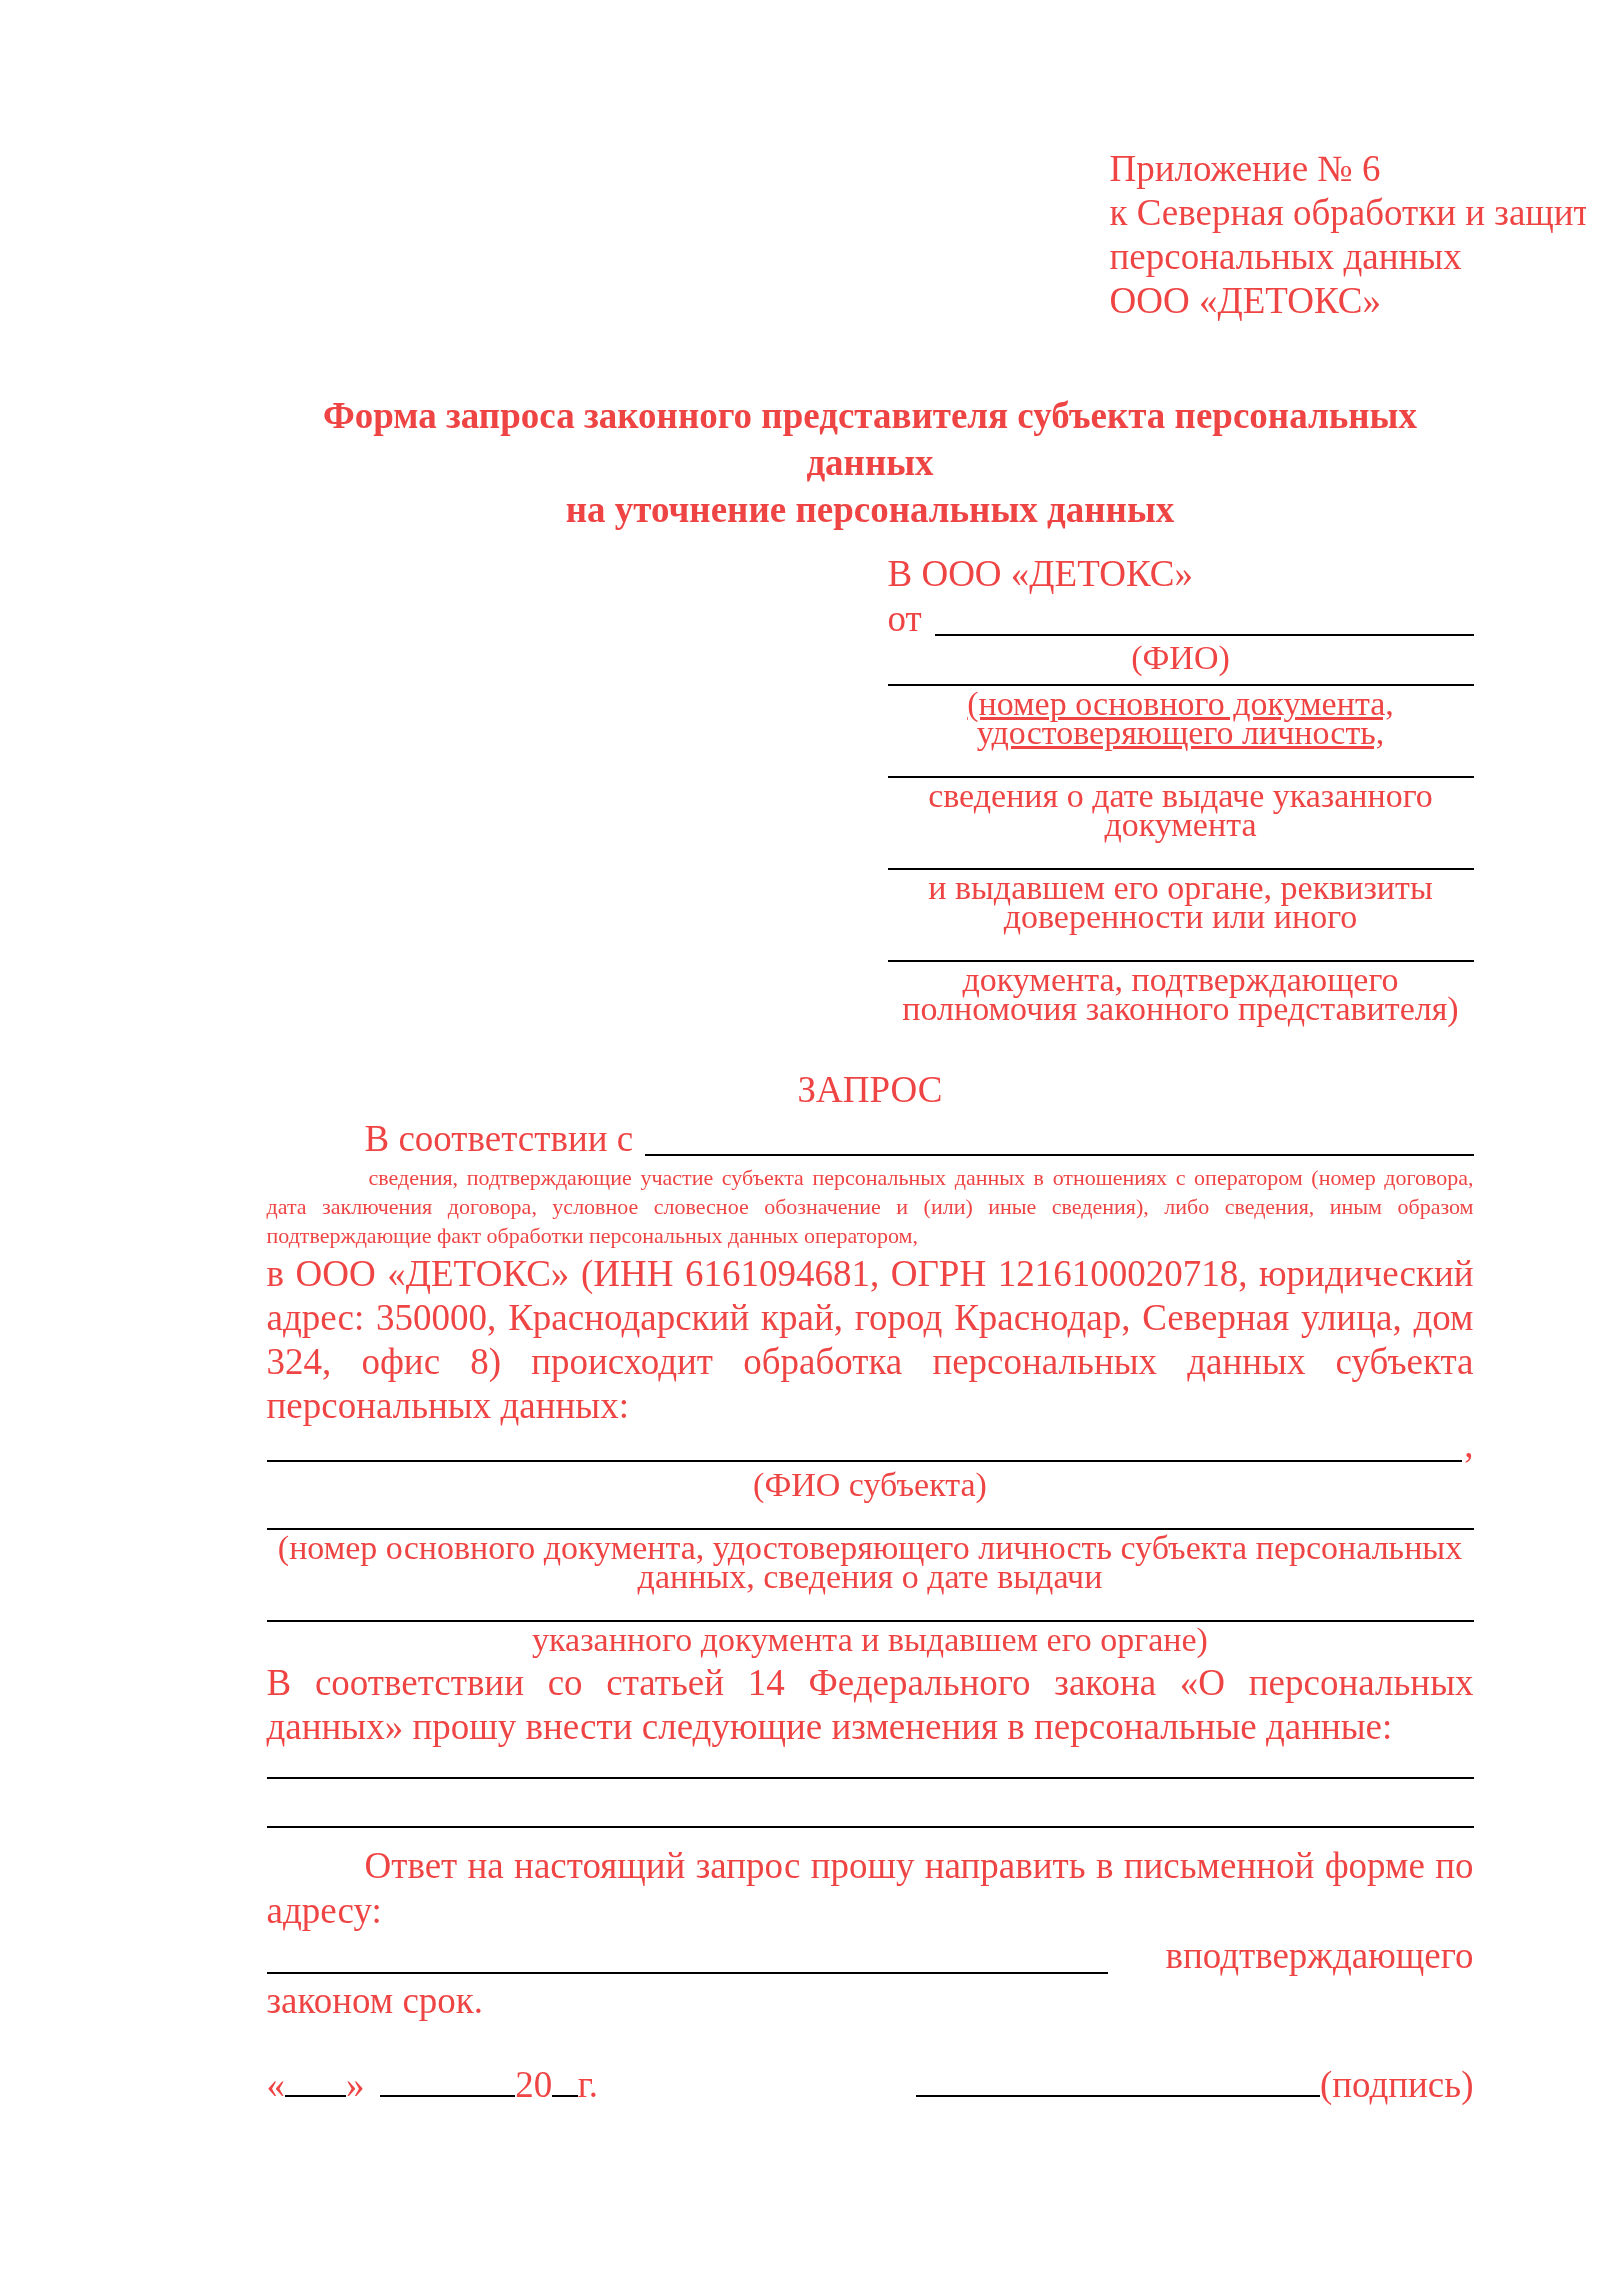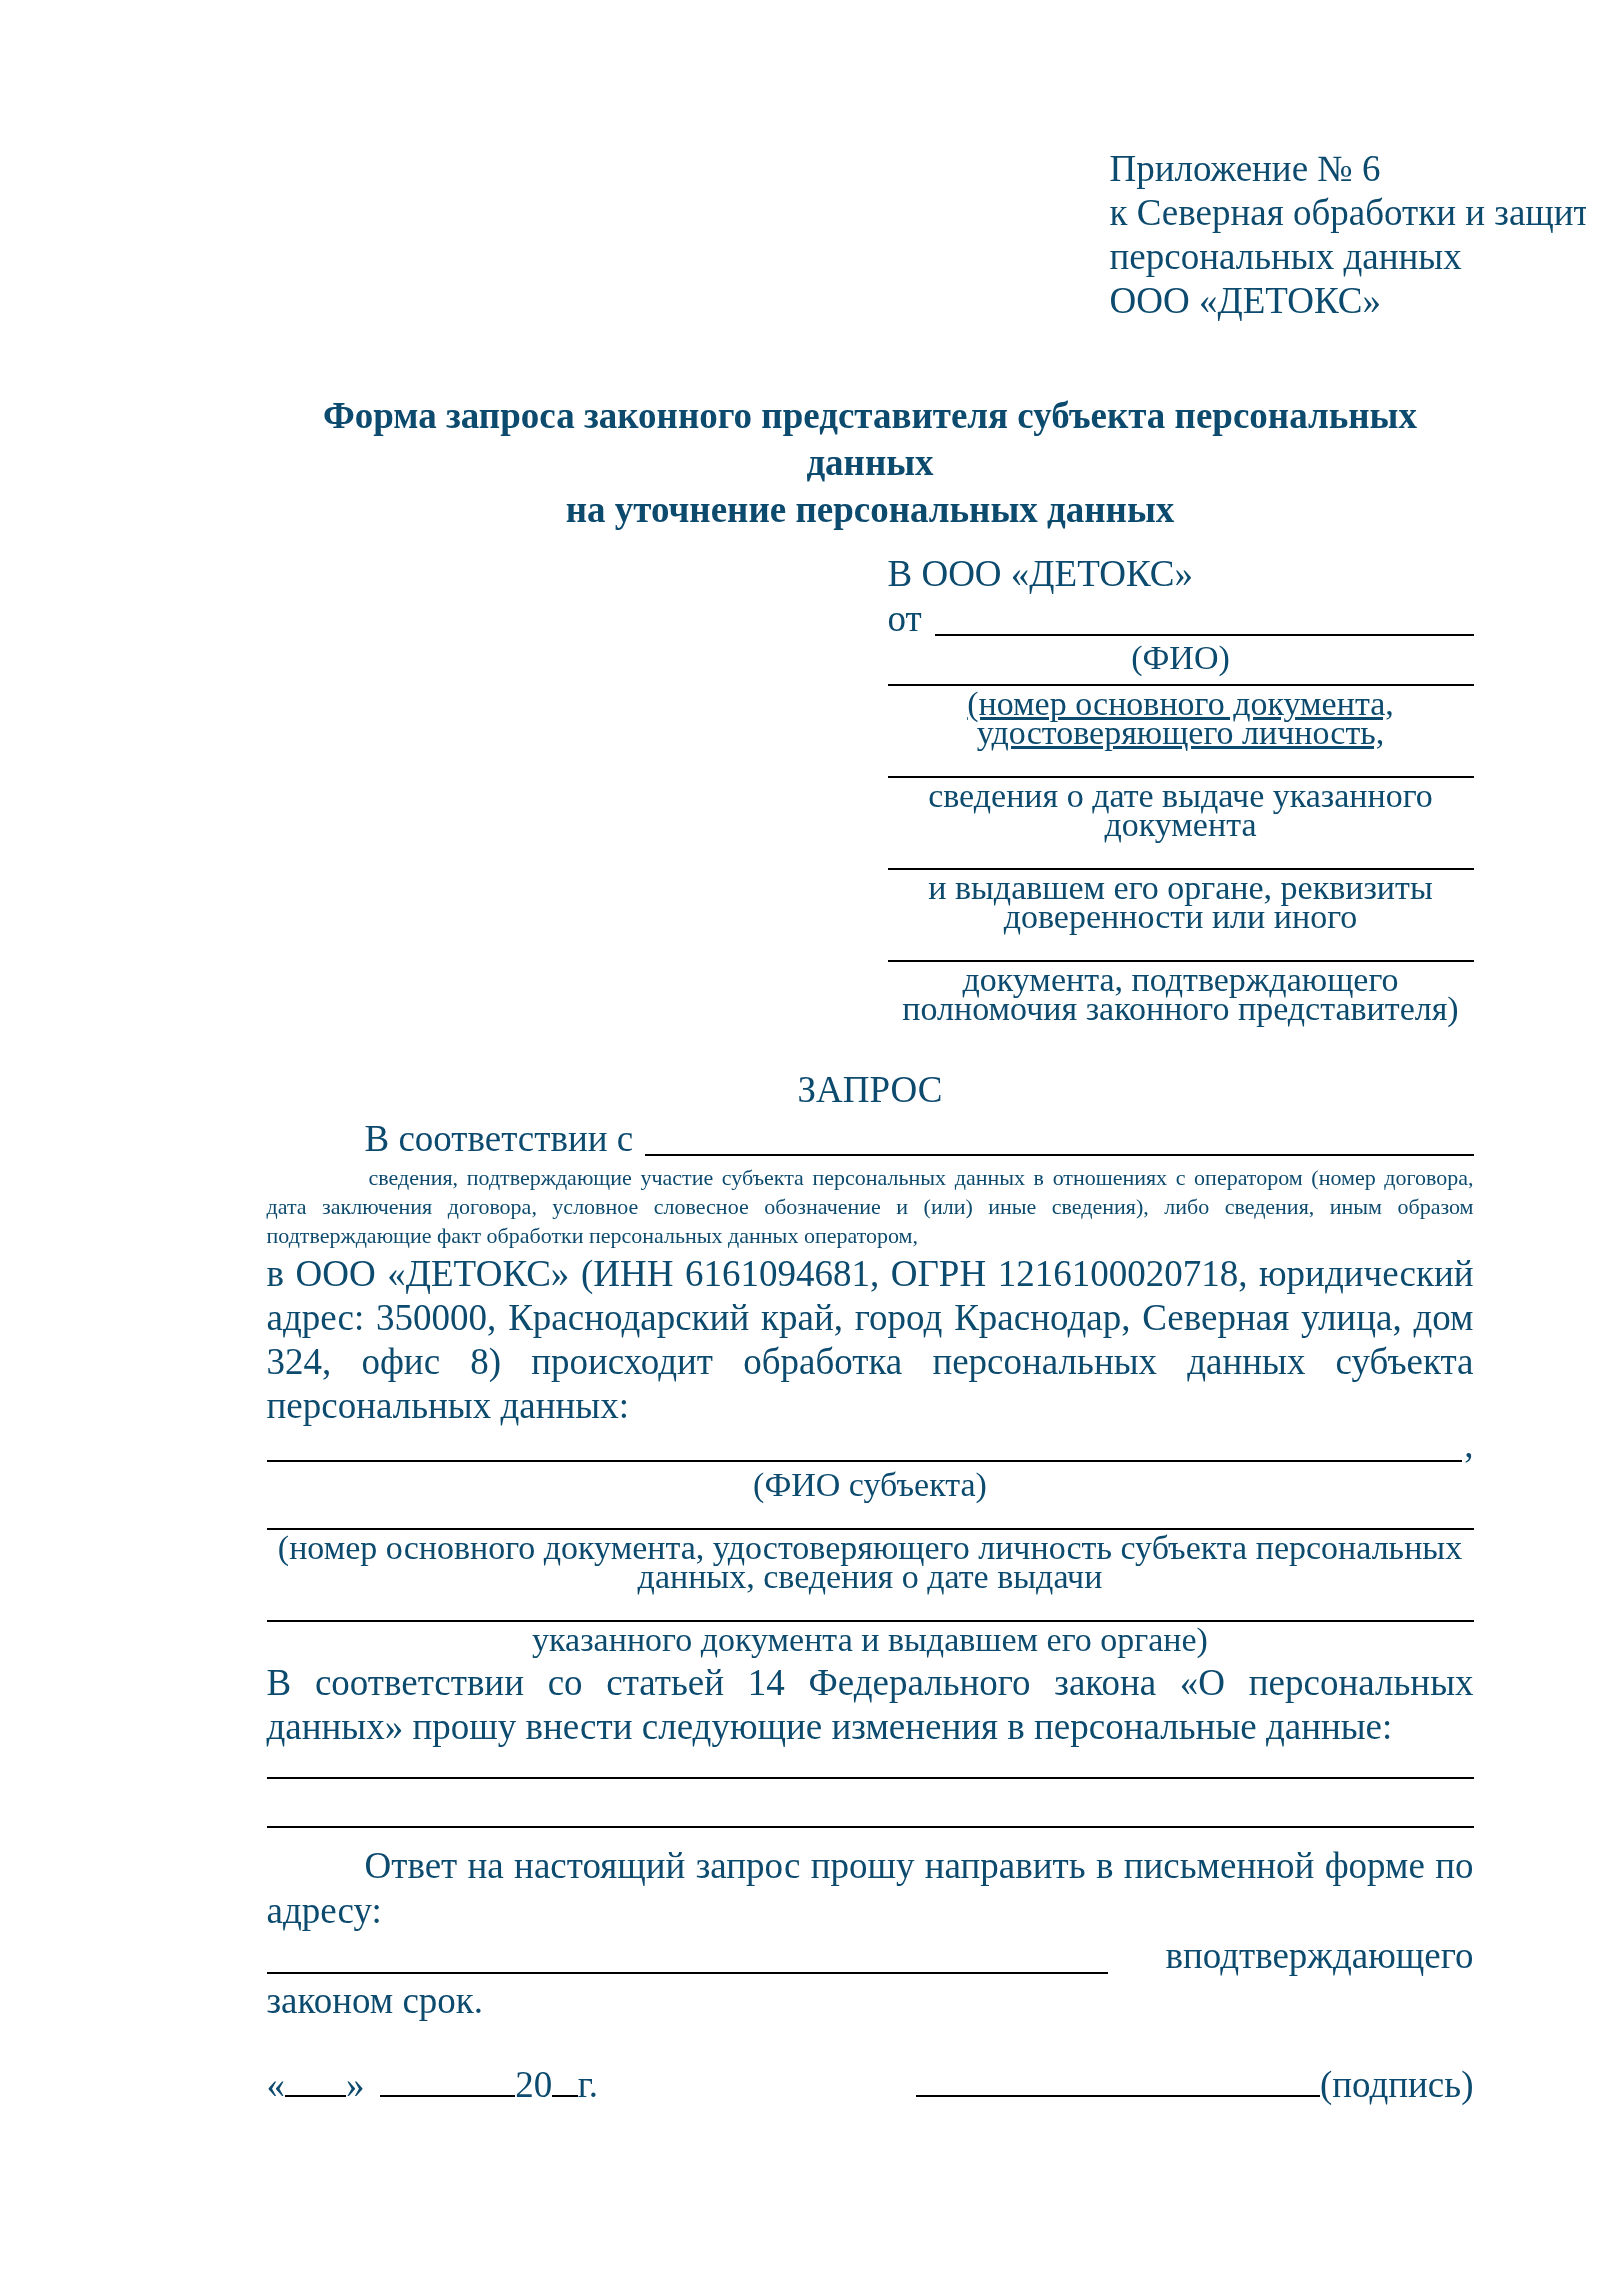--- a/index.html
+++ b/index.html
@@ -3,21 +3,21 @@
 <meta charset="utf-8">
 <style>
   * { box-sizing: border-box; }
   html, body { margin: 0; padding: 0; background: #ffffff; }
   .page {
     position: relative;
     width: 1550px;
     height: 2294px;
     margin: 0 auto;
     background: #ffffff;
-    color: #0c4a6e;
+    color: #ef4444;
     font-family: "Liberation Serif", "DejaVu Serif", serif;
     font-size: 37px;
     line-height: 45px;
     padding: 147px 112px 0 231px;
     overflow: hidden;
   }
   .appendix { margin-left: 843px; line-height: 44px; white-space: nowrap; }
   .form-title {
     margin-top: 69px;
     text-align: center;

